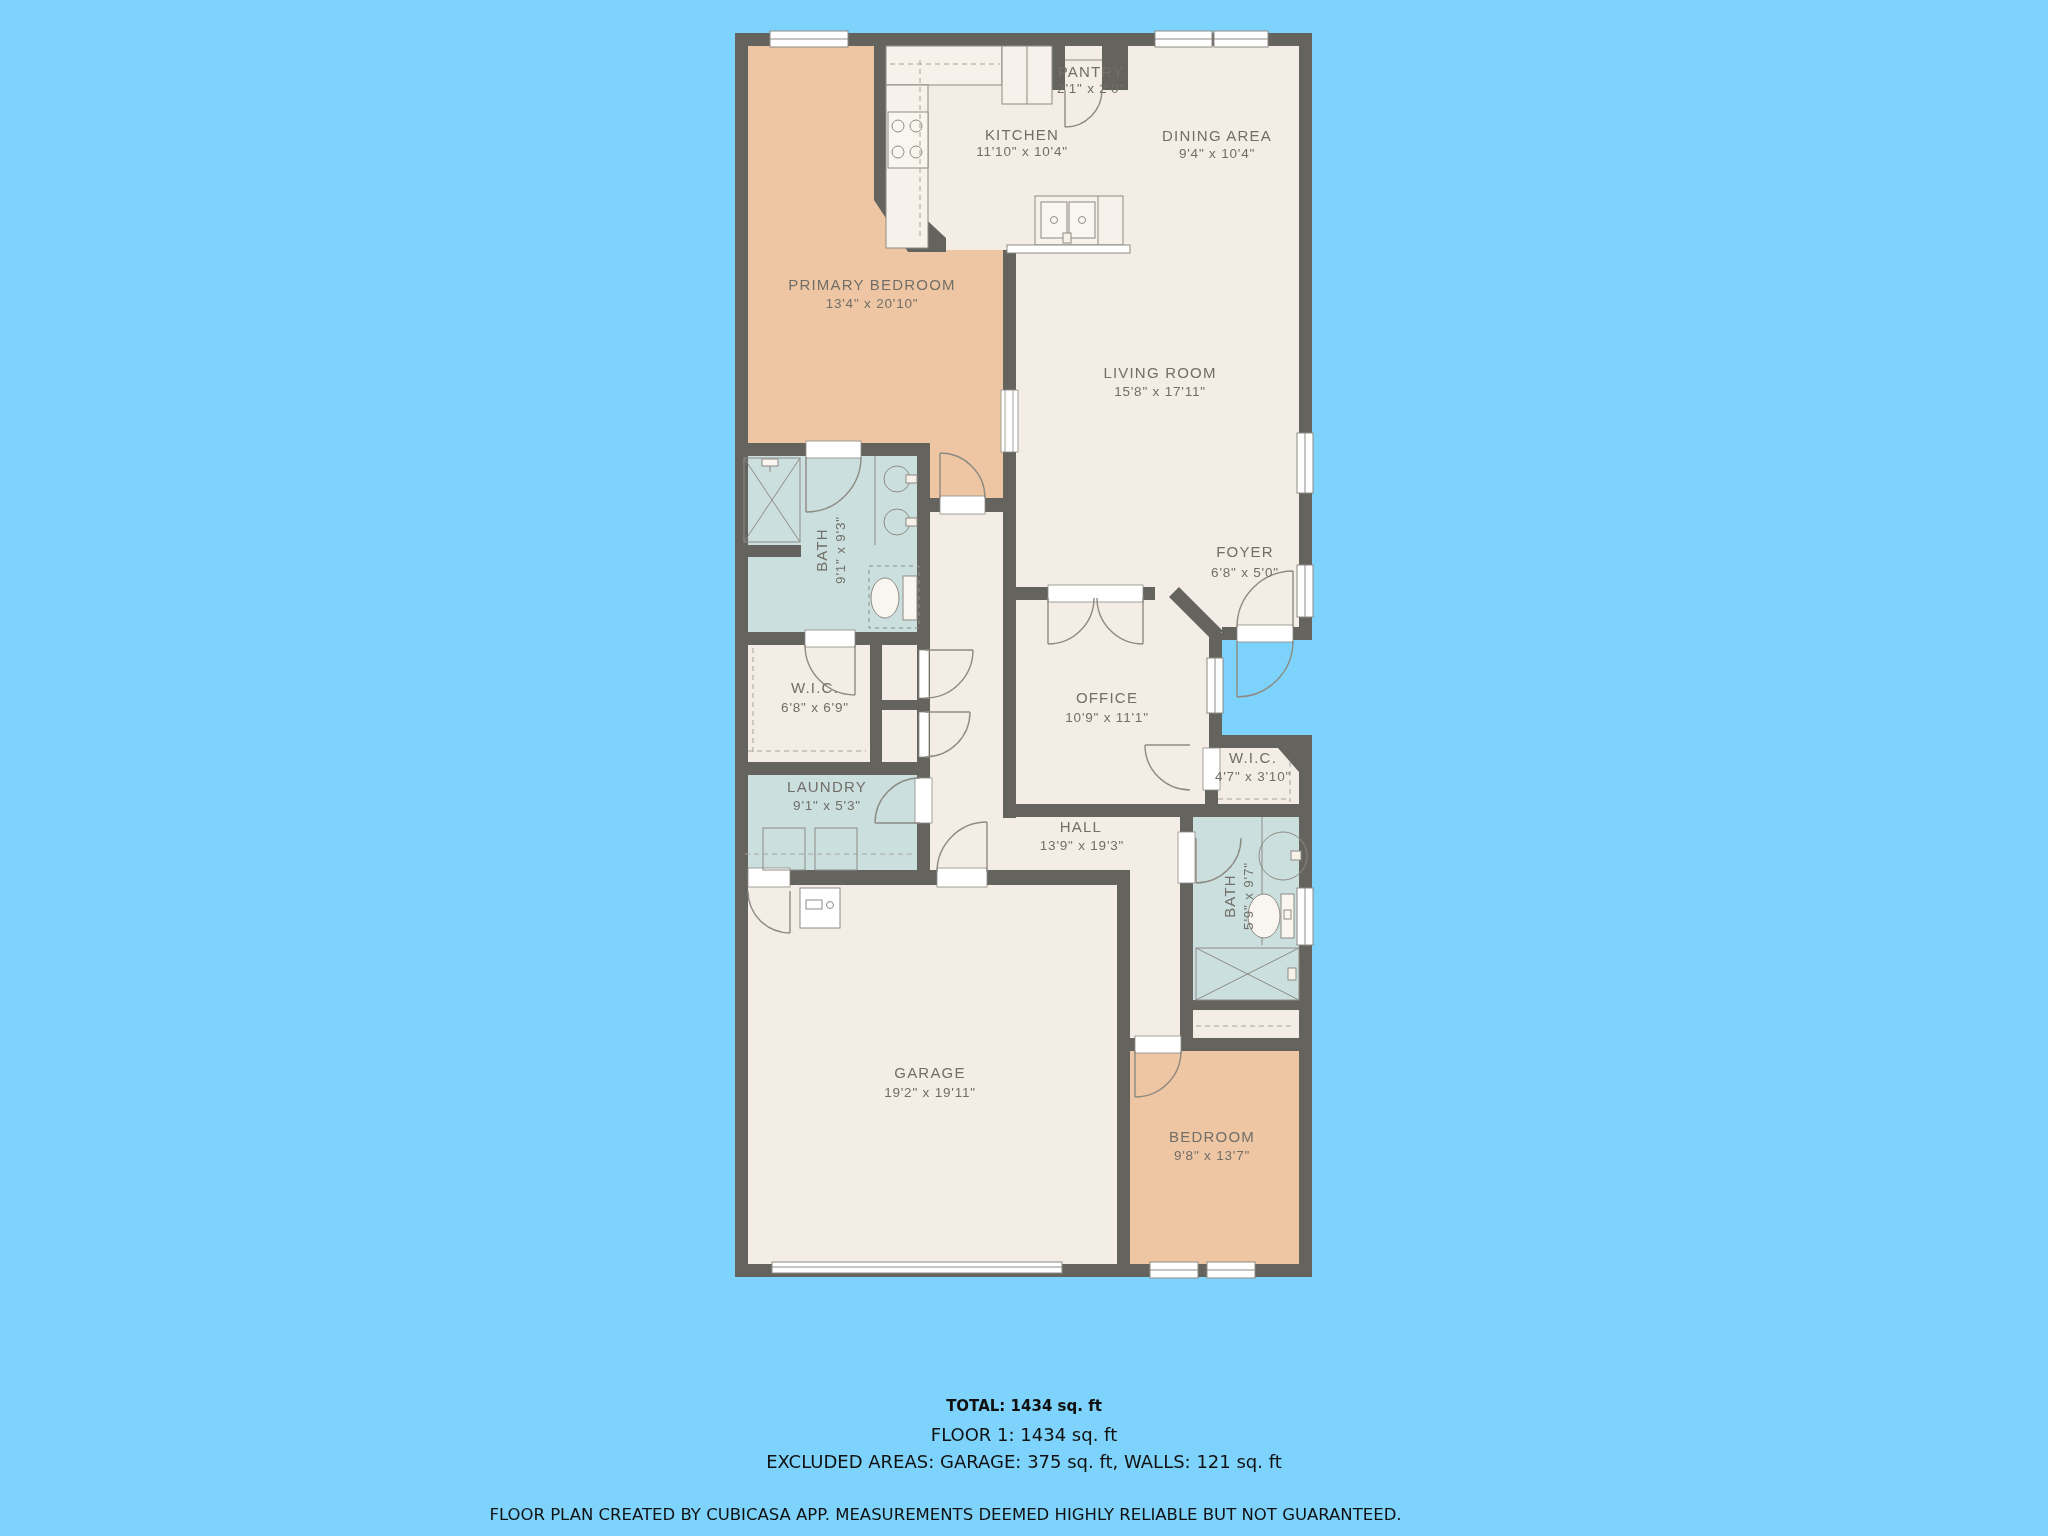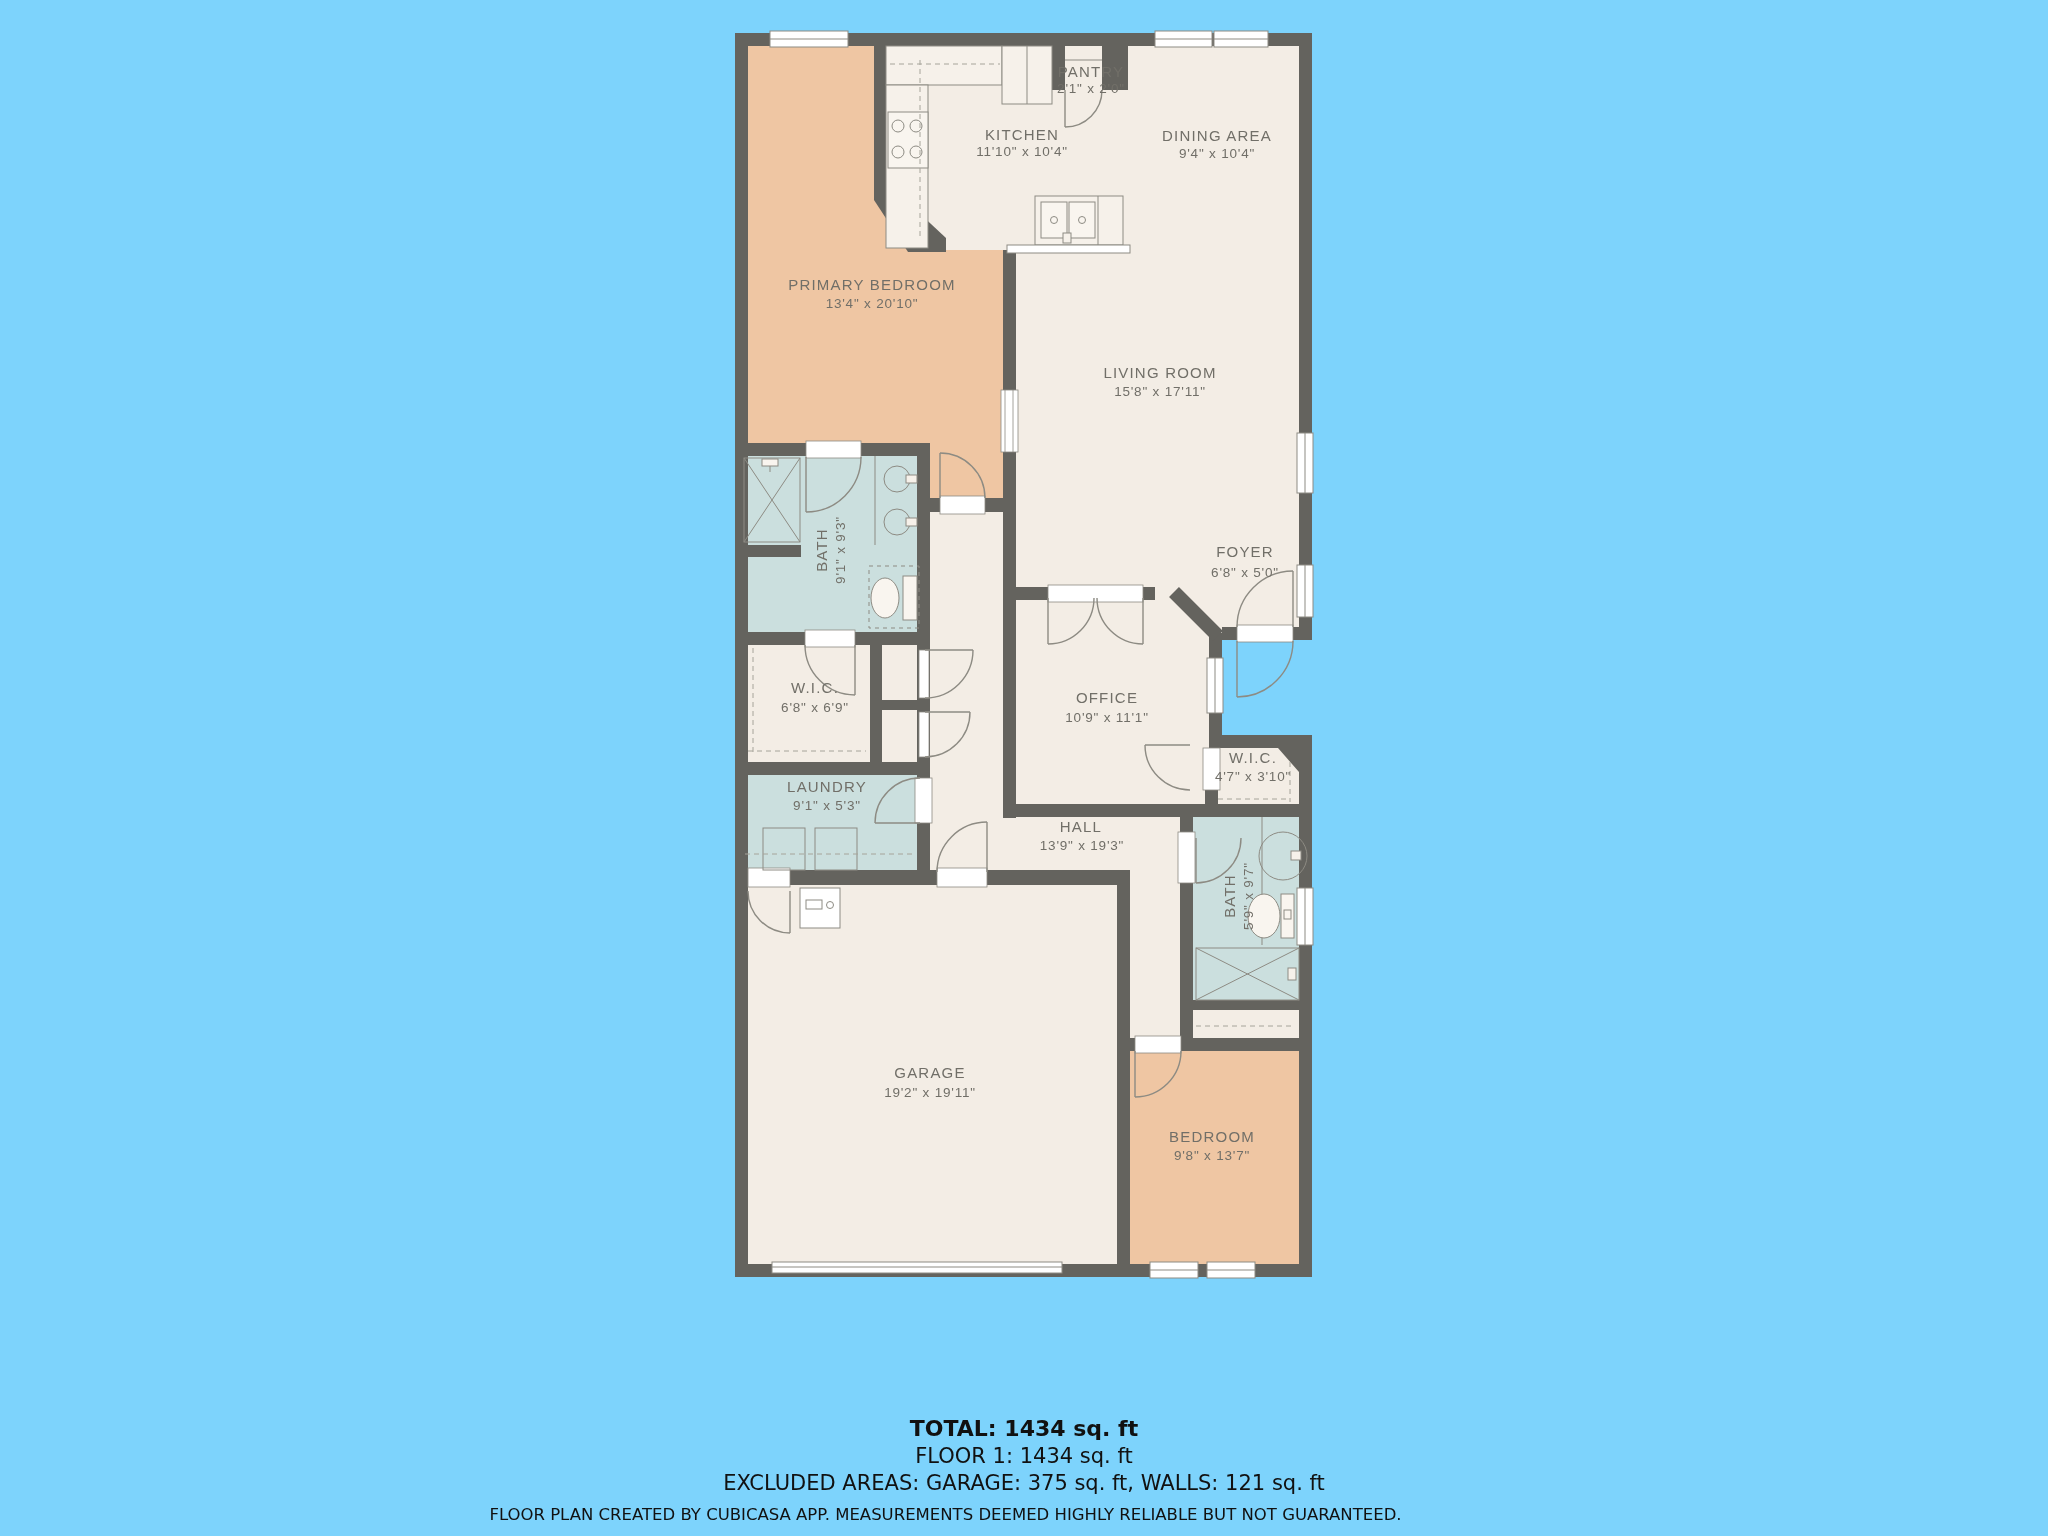--- a/index.html
+++ b/index.html
@@ -4,22 +4,22 @@
 <style>
   html,body{margin:0;padding:0;background:#fff;}
   .stage{position:relative;width:2048px;height:1536px;background:#7dd3fc;overflow:hidden;
          font-family:"Liberation Sans",sans-serif;}
   svg{position:absolute;left:0;top:0;}
   svg text{fill:#716F68;font-family:"Liberation Sans",sans-serif;letter-spacing:1.2px;}
   svg text.rname{font-size:15px;}
   svg text.rdims{font-size:13.5px;letter-spacing:0.8px;}
   .summary{position:absolute;top:1392px;left:0;width:2048px;text-align:center;color:#111;
            font-family:"DejaVu Sans",sans-serif;}
-  .summary .total{font-size:22px;font-weight:bold;line-height:29px;margin-top:22px;}
-  .summary .line{font-size:21px;line-height:27px;}
+  .summary .total{font-size:15px;font-weight:bold;line-height:29px;}
+  .summary .line{font-size:18px;line-height:27px;}
   .footer{position:absolute;top:1505px;left:0;width:1891px;text-align:center;color:#111;
           font-family:"DejaVu Sans",sans-serif;font-size:16.5px;}
 </style>
 </head>
 <body>
 
 <div class="stage">
 
 <svg width="2048" height="1536" viewBox="0 0 2048 1536">
 

